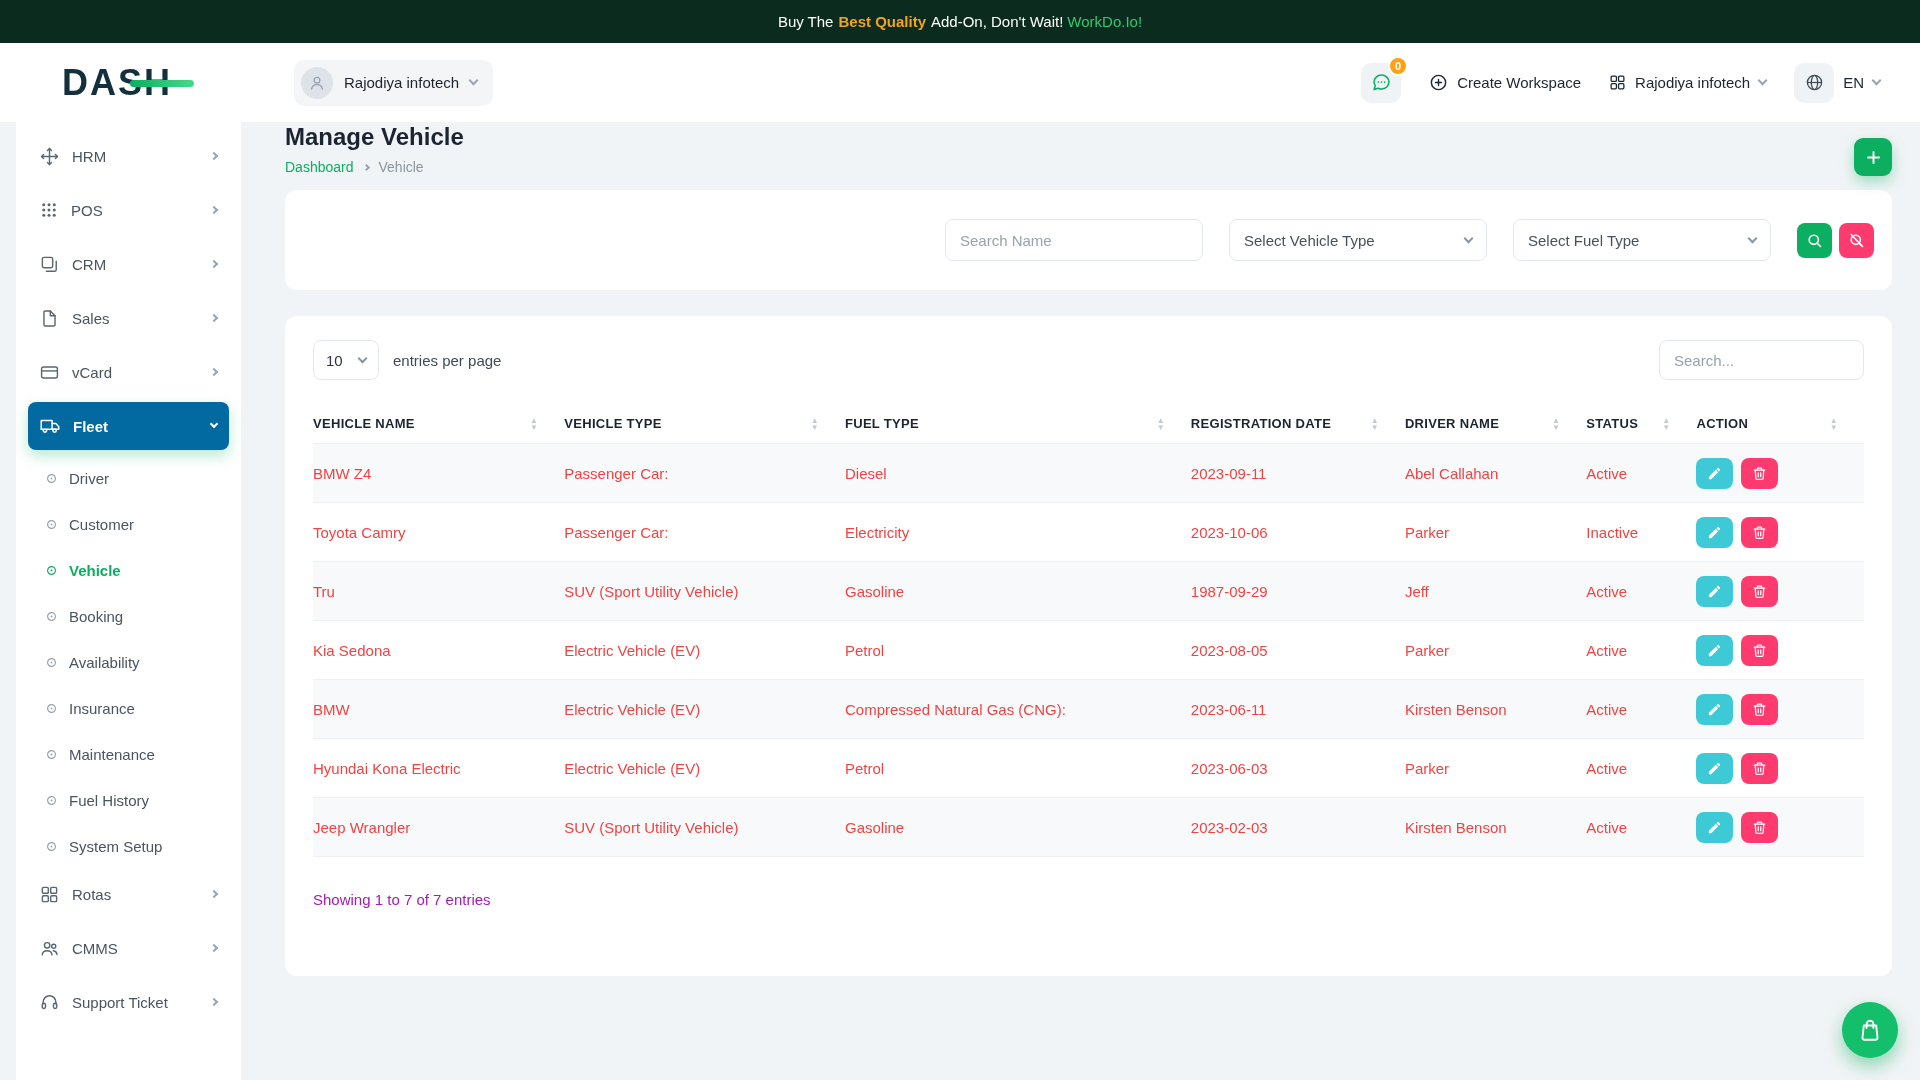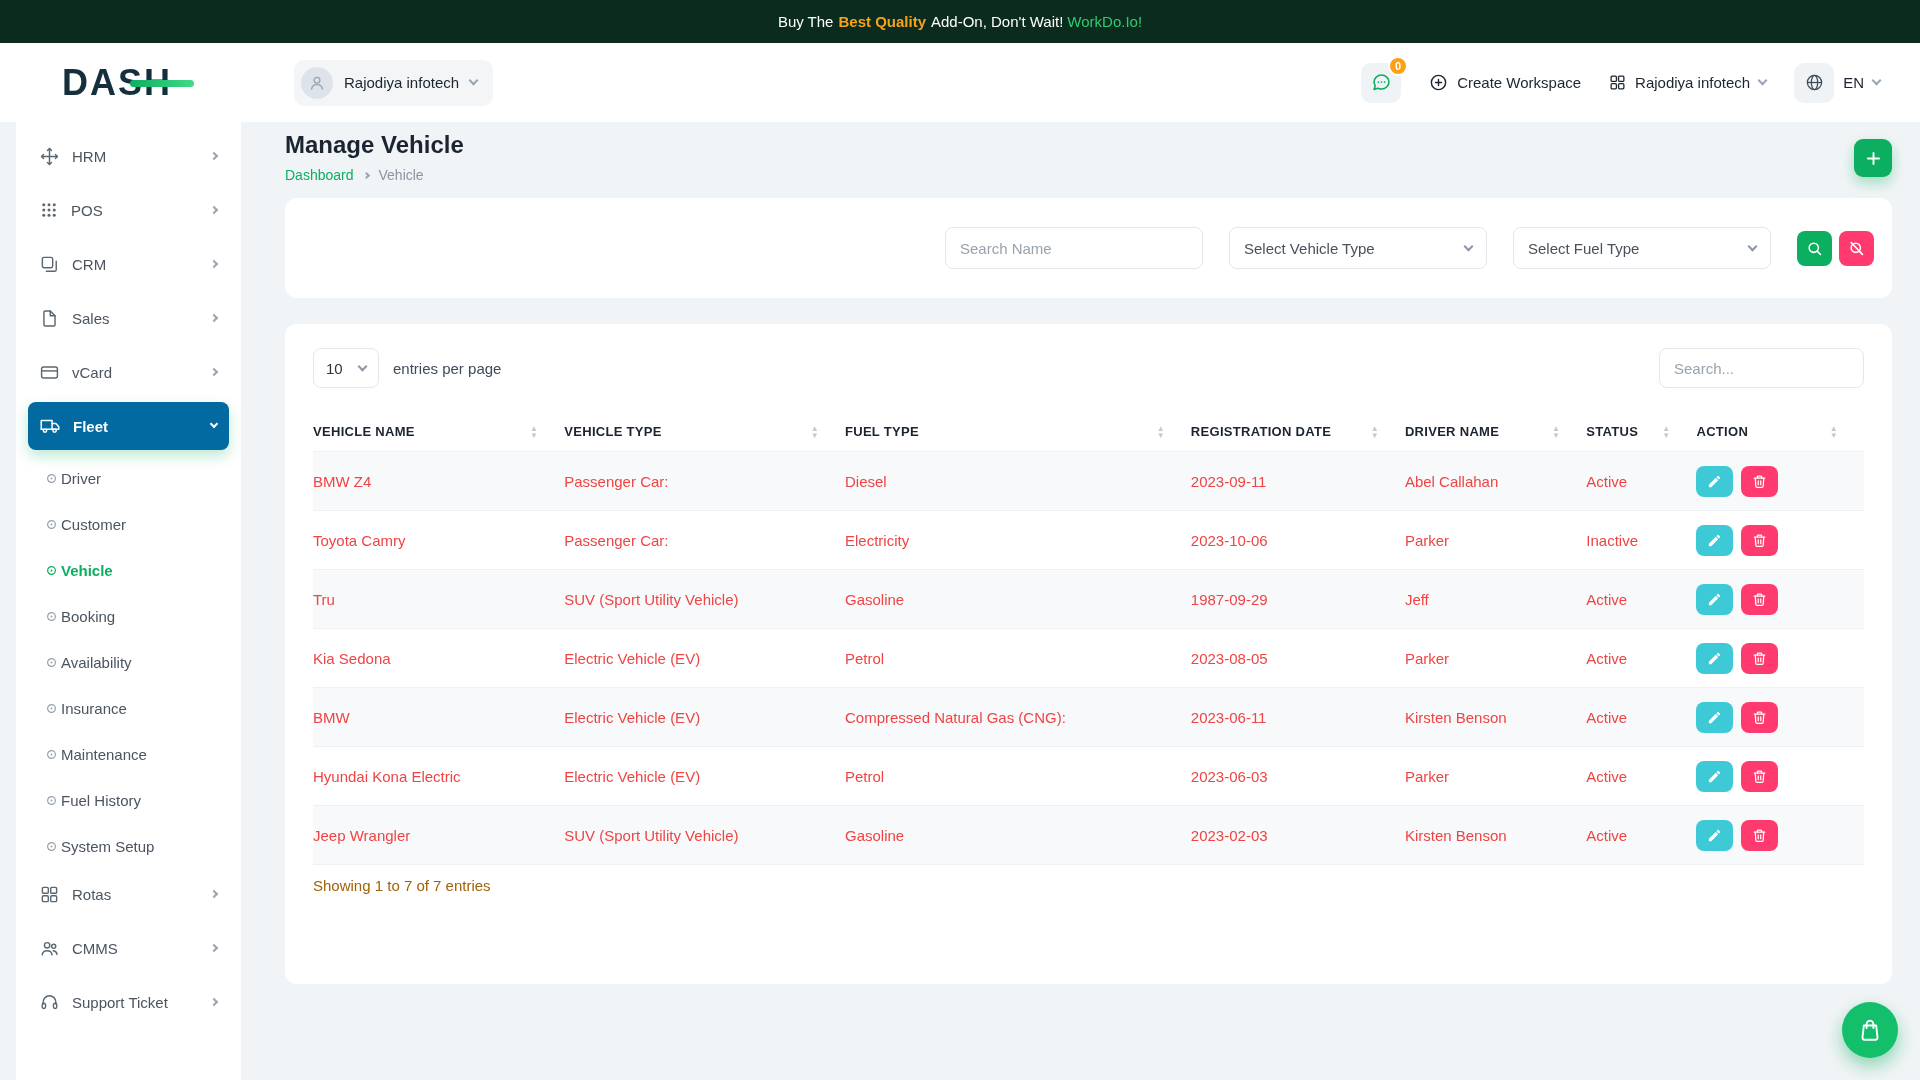--- a/index.html
+++ b/index.html
@@ -51,29 +51,29 @@
   .side-item { height:48px; border-radius:8px; display:flex; align-items:center; gap:13px;
                padding:0 12px; color:#4a5560; font-size:15px; font-weight:500; margin-bottom:6px;
                cursor:pointer; }
   .side-item .s-ic { display:flex; color:#5b6770; flex:none; }
   .side-item .s-label { flex:1; white-space:nowrap; overflow:hidden; }
   .side-item .chev { width:6px; height:6px; }
   .side-item.active { background:#0369a1; color:#fff; font-weight:700;
                       box-shadow:0 6px 14px rgba(12,175,96,.28); }
   .side-item.active .s-ic { color:#fff; }
   .side-item.active .chev { border-color:#fff; }
-  .side-sub { height:44px; margin-bottom:2px; display:flex; align-items:center; gap:4px;
+  .side-sub { height:44px; margin-bottom:2px; display:flex; align-items:center; gap:12px;
               padding:0 12px 0 18px; font-size:15px; color:#4a5560; cursor:pointer; border-radius:8px; }
   .side-sub .b-ic { color:#97a1ab; display:flex; flex:none; }
   .side-sub.active { color:#0caf60; font-weight:700; }
   .side-sub.active .b-ic { color:#0caf60; }
 
   
   .main { position:absolute; left:285px; top:122px; width:1607px; }
-  .page-head { display:flex; justify-content:space-between; align-items:center; margin-top:8px; }
+  .page-head { display:flex; justify-content:space-between; align-items:flex-end; margin-top:0; }
   h1 { font-size:24px; font-weight:700; color:#1b2430; line-height:30px; }
   .breadcrumb { display:flex; align-items:center; gap:10px; margin-top:6px; font-size:14px;
                 height:18px; }
   .breadcrumb a { color:#0caf60; cursor:pointer; text-decoration:none; }
   .bc-sep { width:5px; height:5px; }
   .bc-current { color:#8b95a1; }
   .add-btn { width:38px; height:38px; border-radius:9px; background:#0caf60; border:none; color:#fff;
              display:flex; align-items:center; justify-content:center; cursor:pointer; margin-top:2px;
              box-shadow:0 6px 14px rgba(12,175,96,.35); }
 
@@ -109,21 +109,21 @@
   .sort { display:flex; flex-direction:column; gap:0; color:#c3cad4; font-size:8px; line-height:7px; }
   tbody td { padding:0 10px 0 0; height:59px; font-size:15px; color:#ef4444;
              border-top:1px solid #eef1f4; overflow:hidden; white-space:nowrap; }
   tbody tr:nth-child(odd) { background:#f7f9fa; }
   tbody tr:last-child td { border-bottom:1px solid #eef1f4; }
   .action-cell { display:flex; align-items:center; gap:8px; }
   .act-btn { width:37px; height:31px; border-radius:8px; border:none; color:#fff; display:flex;
              align-items:center; justify-content:center; cursor:pointer; flex:none; }
   .act-btn.edit { background:#3ec9d6; }
   .act-btn.del { background:#ff3a6e; }
-  .table-footer { margin-top:12px; font-size:15px; color:#a16207; }
+  .table-footer { margin-top:34px; font-size:15px; color:#a21caf; }
 
   .fab { position:absolute; right:22px; bottom:22px; width:56px; height:56px; border-radius:50%;
          background:#14bf6b; border:none; color:#fff; display:flex; align-items:center;
          justify-content:center; cursor:pointer; box-shadow:0 8px 18px rgba(12,175,96,.45); z-index:6; }
 </style>
 </head>
 <body>
 
 <div class="page">
 

